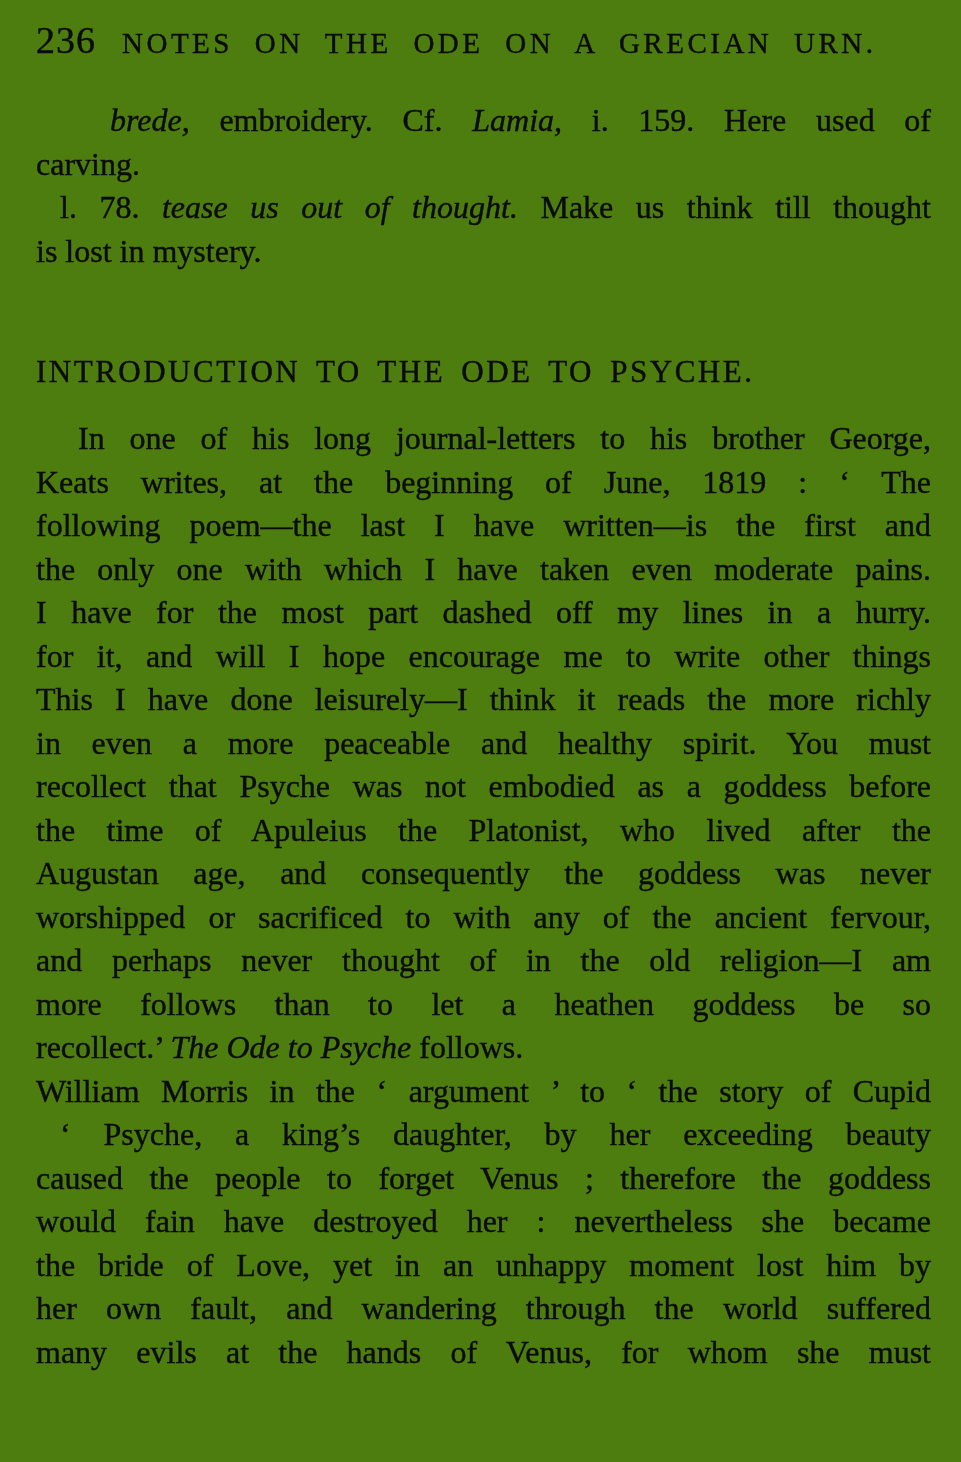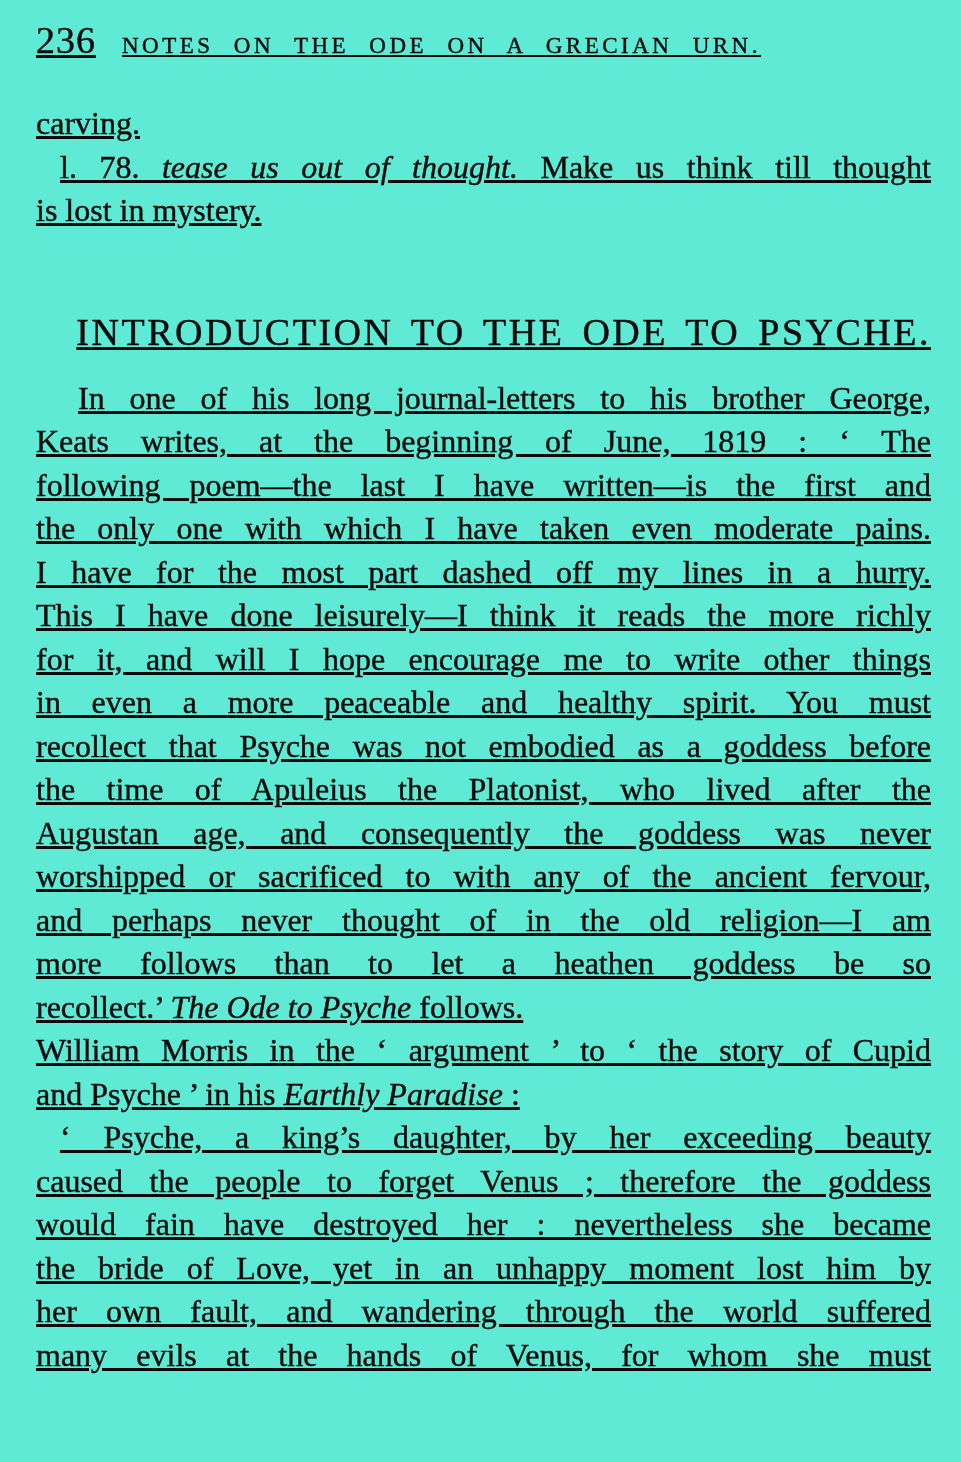--- a/index.html
+++ b/index.html
@@ -5,52 +5,51 @@
   html, body {
     margin: 0;
     padding: 0;
     background: #ffffff;
   }
   .page {
     position: relative;
     width: 961px;
     height: 1462px;
     box-sizing: border-box;
-    background: #5eead4;
+    background: #4d7c0f;
     color: #0b0b0b;
     font-family: "Liberation Serif", "DejaVu Serif", serif;
     padding: 14px 30px 0 36px;
     overflow: hidden;
-    text-decoration: underline;
     -webkit-text-stroke: 0.4px #0b0b0b;
   }
   .header {
     display: flex;
     align-items: baseline;
     line-height: 44px;
     margin: 4px 0 0 0;
   }
   .page-number {
     font-size: 38px;
     letter-spacing: 1px;
     margin-right: 26px;
   }
   .running-title {
-    font-size: 23px;
+    font-size: 29px;
     letter-spacing: 3.5px;
     word-spacing: 11px;
     white-space: nowrap;
   }
   .notes-block {
     margin-top: 34px;
   }
   .section-heading {
-    font-size: 38px;
+    font-size: 31px;
     font-weight: normal;
-    text-align: right;
+    text-align: left;
     letter-spacing: 2.5px;
     word-spacing: 6px;
     line-height: 44px;
     margin: 77px 0 23px 0;
   }
   p.para {
     margin: 0;
     font-size: 32px;
     line-height: 43.5px;
   }
@@ -72,52 +71,52 @@
 
 <div class="page">
 
   <div class="header">
     <span class="page-number">236</span>
     <span class="running-title">NOTES ON THE ODE ON A GRECIAN URN.</span>
   </div>
 
   <div class="notes-block">
     <p class="para">
+      <span class="line ind-lg"><span class="it">brede,</span><span> embroidery. Cf. </span><span class="it">Lamia,</span><span> i. 159. Here used of</span></span>
       <span class="line last">carving.</span>
     </p>
     <p class="para">
       <span class="line ind-sm"><span>l. 78. </span><span class="it">tease us out of thought.</span><span> Make us think till thought</span></span>
       <span class="line last">is lost in mystery.</span>
     </p>
   </div>
 
   <h2 class="section-heading">INTRODUCTION TO THE ODE TO PSYCHE.</h2>
 
   <div>
     <p class="para">
       <span class="line ind-md">In one of his long journal-letters to his brother George,</span>
       <span class="line">Keats writes, at the beginning of June, 1819 : ‘ The</span>
       <span class="line">following poem—the last I have written—is the first and</span>
       <span class="line">the only one with which I have taken even moderate pains.</span>
       <span class="line">I have for the most part dashed off my lines in a hurry.</span>
+      <span class="line">for it, and will I hope encourage me to write other things</span>
       <span class="line">This I have done leisurely—I think it reads the more richly</span>
-      <span class="line">for it, and will I hope encourage me to write other things</span>
       <span class="line">in even a more peaceable and healthy spirit. You must</span>
       <span class="line">recollect that Psyche was not embodied as a goddess before</span>
       <span class="line">the time of Apuleius the Platonist, who lived after the</span>
       <span class="line">Augustan age, and consequently the goddess was never</span>
       <span class="line">worshipped or sacrificed to with any of the ancient fervour,</span>
       <span class="line">and perhaps never thought of in the old religion—I am</span>
       <span class="line">more follows than to let a heathen goddess be so</span>
       <span class="line last"><span>recollect.’ </span><span class="it">The Ode to Psyche</span><span> follows.</span></span>
     </p>
 
     <p class="para">
       <span class="line">William Morris in the ‘ argument ’ to ‘ the story of Cupid</span>
-      <span class="line last"><span>and Psyche ’ in his </span><span class="it">Earthly Paradise</span><span> :</span></span>
     </p>
 
     <p class="para">
       <span class="line ind-sm">‘ Psyche, a king’s daughter, by her exceeding beauty</span>
       <span class="line">caused the people to forget Venus ; therefore the goddess</span>
       <span class="line">would fain have destroyed her : nevertheless she became</span>
       <span class="line">the bride of Love, yet in an unhappy moment lost him by</span>
       <span class="line">her own fault, and wandering through the world suffered</span>
       <span class="line">many evils at the hands of Venus, for whom she must</span>
     </p>

